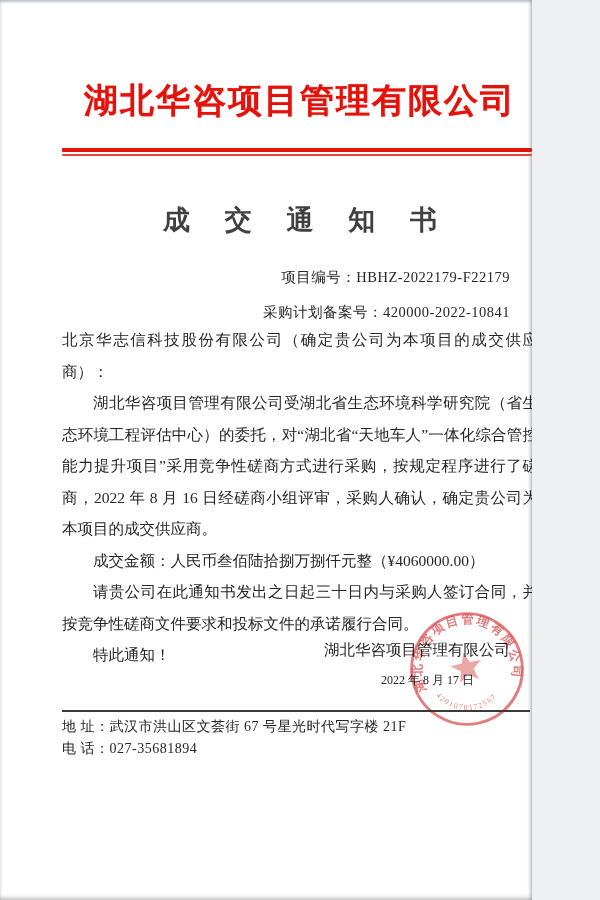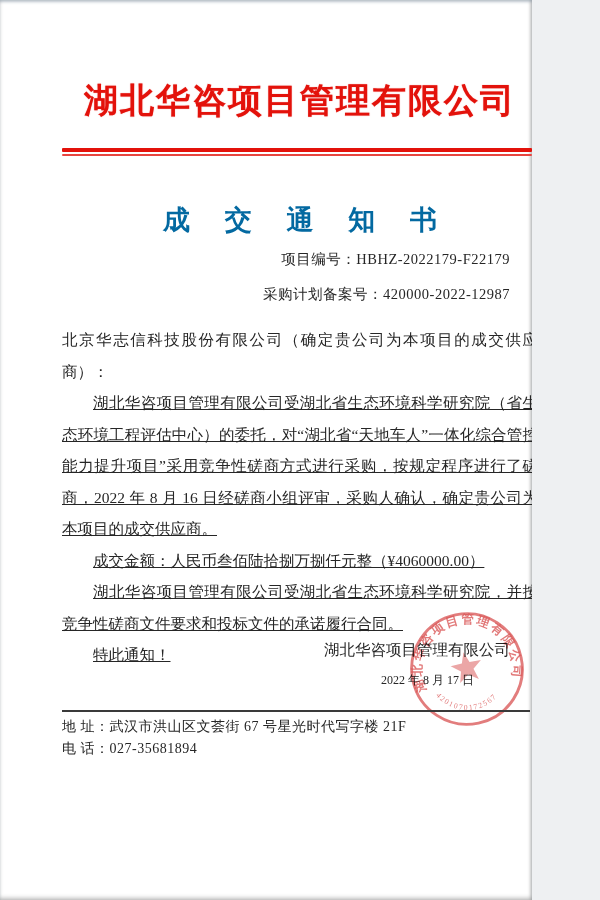--- a/index.html
+++ b/index.html
@@ -13,29 +13,29 @@
   .letterhead{
     position:absolute;top:78px;left:0;width:600px;text-align:center;
     font-size:34px;font-weight:700;letter-spacing:2px;color:#e3120b;
     text-shadow:0 0 1px rgba(227,18,11,.6);
   }
   .rule-wrap{position:absolute;top:148px;left:62px;width:470px;}
   .rule-thick{height:4px;background:#e3120b;border-radius:1px;}
   .rule-thin{height:2px;background:#e8453f;margin-top:2px;border-radius:1px;}
   .doc-title{
     position:absolute;top:202px;left:0;width:600px;text-align:center;
-    font-size:27px;font-weight:700;letter-spacing:14px;text-indent:14px;color:#0369a1;
+    font-size:27px;font-weight:700;letter-spacing:14px;text-indent:14px;color:#404040;
   }
-  .meta{position:absolute;top:250px;left:62px;width:448px;text-align:right;font-size:14.5px;}
+  .meta{position:absolute;top:268px;left:62px;width:448px;text-align:right;font-size:14.5px;}
   .meta .meta-line{margin-bottom:16px;letter-spacing:.5px;}
   .body-block{
     position:absolute;top:324px;left:62px;width:476px;
     font-size:15.5px;line-height:31.5px;text-align:justify;
   }
-  .indent{text-indent:2em;text-decoration:underline;}
+  .indent{text-indent:2em;}
   .sig-company{position:absolute;top:640px;left:62px;width:448px;text-align:right;font-size:15.5px;}
   .sig-date{position:absolute;top:672px;left:62px;width:412px;text-align:right;font-size:12px;}
   .stamp{
     position:absolute;left:405px;top:607px;width:124px;height:124px;
     transform:rotate(-12deg);mix-blend-mode:multiply;opacity:.88;
   }
   .stamp text{font-family:"Liberation Serif","DejaVu Serif",serif;fill:#d64545;}
   .arc-company{font-size:13px;font-weight:700;letter-spacing:2.4px;}
   .arc-code{font-size:8px;letter-spacing:1.6px;}
   .footer-rule{position:absolute;top:710px;left:62px;width:468px;height:2px;background:#3a3a3a;}
@@ -50,28 +50,28 @@
 
   <div class="rule-wrap">
     <div class="rule-thick"></div>
     <div class="rule-thin"></div>
   </div>
 
   <div class="doc-title">成 交 通 知 书</div>
 
   <div class="meta">
     <div class="meta-line">项目编号：HBHZ-2022179-F22179</div>
-    <div class="meta-line">采购计划备案号：420000-2022-12987</div>
+    <div class="meta-line">采购计划备案号：420000-2022-10841</div>
   </div>
 
   <div class="body-block">
     <div>北京华志信科技股份有限公司（确定贵公司为本项目的成交供应商）：</div>
     <div class="indent">湖北华咨项目管理有限公司受湖北省生态环境科学研究院（省生态环境工程评估中心）的委托，对“湖北省“天地车人”一体化综合管控能力提升项目”采用竞争性磋商方式进行采购，按规定程序进行了磋商，2022 年 8 月 16 日经磋商小组评审，采购人确认，确定贵公司为本项目的成交供应商。</div>
     <div class="indent">成交金额：人民币叁佰陆拾捌万捌仟元整（¥4060000.00）</div>
-    <div class="indent">湖北华咨项目管理有限公司受湖北省生态环境科学研究院，并按竞争性磋商文件要求和投标文件的承诺履行合同。</div>
+    <div class="indent">请贵公司在此通知书发出之日起三十日内与采购人签订合同，并按竞争性磋商文件要求和投标文件的承诺履行合同。</div>
     <div class="indent">特此通知！</div>
   </div>
 
   <div class="sig-company">湖北华咨项目管理有限公司</div>
   <div class="sig-date">2022 年 8 月 17 日</div>
 
   <svg class="stamp" viewBox="0 0 130 130" xmlns="http://www.w3.org/2000/svg">
     <defs>
       <path id="arcTop" d="M 19.4,80 A 48,48 0 1 1 110.6,80" fill="none"></path>
       <path id="arcBottom" d="M 24.7,80 A 43,43 0 0 0 105.3,80" fill="none"></path>

